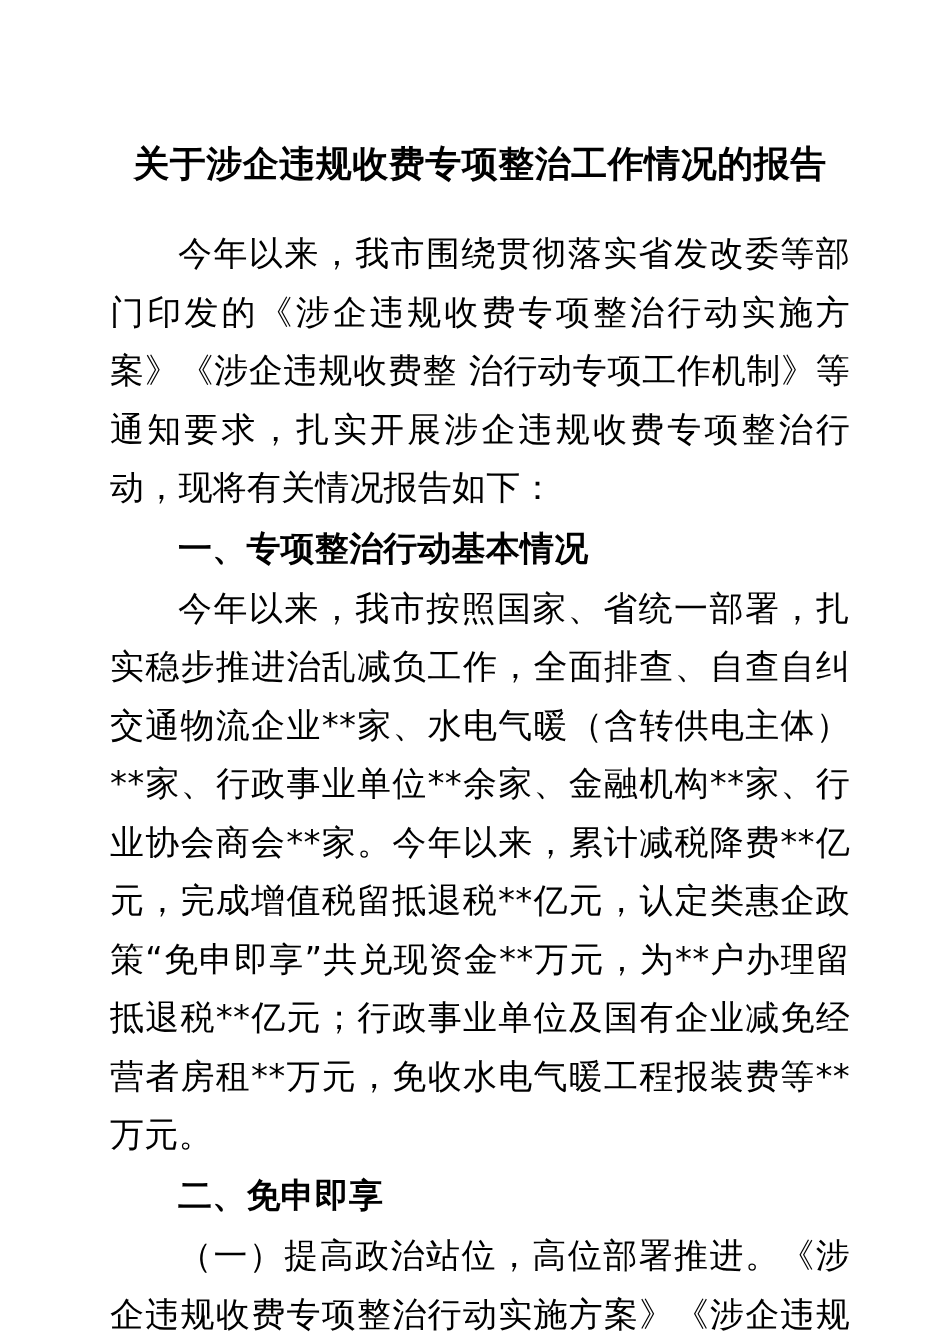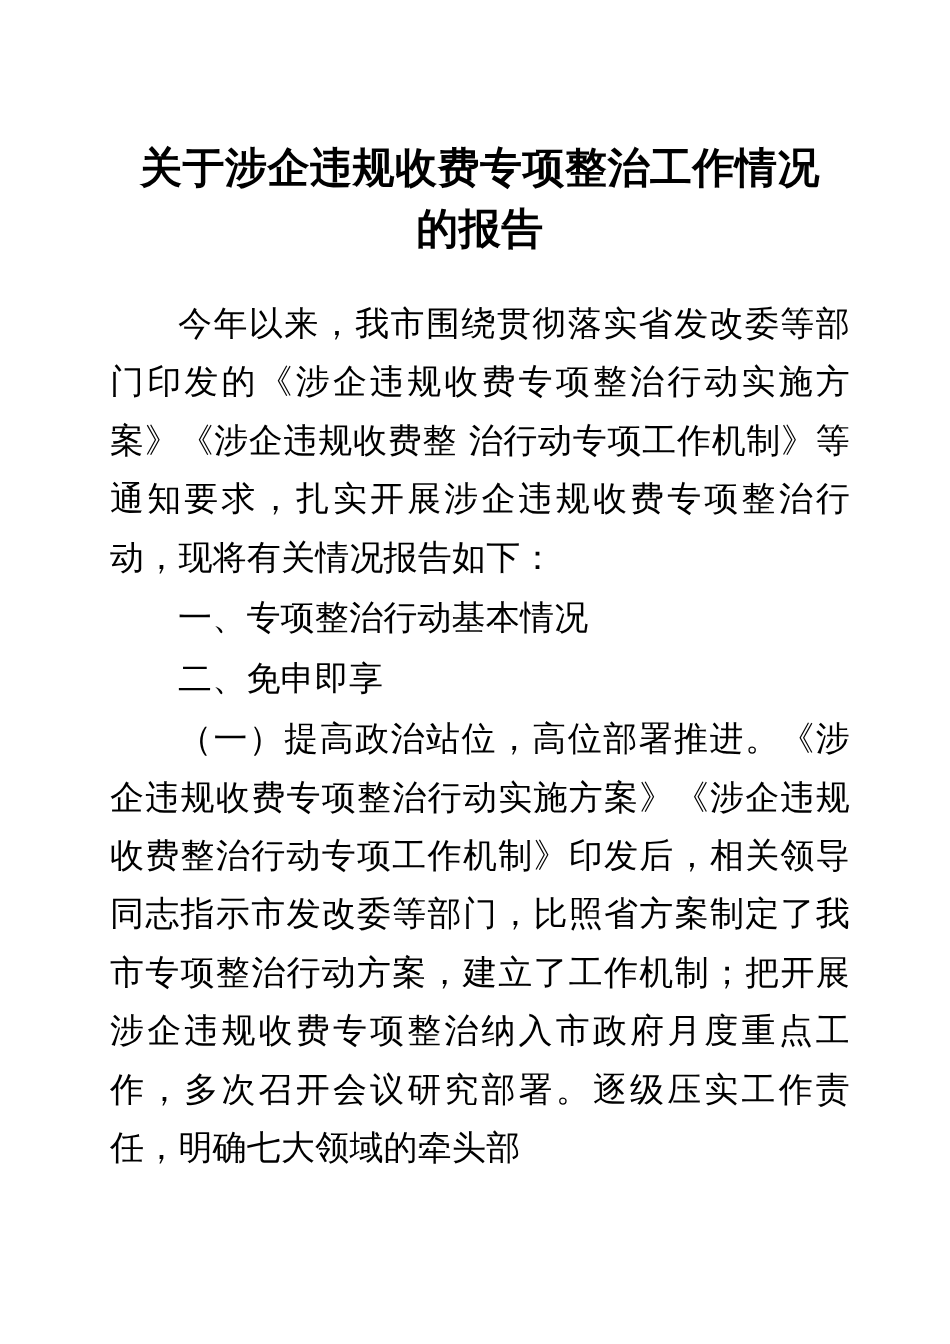--- a/index.html
+++ b/index.html
@@ -15,21 +15,21 @@
     overflow: hidden;
   }
   .page {
     width: 950px;
     height: 1344px;
     box-sizing: border-box;
     padding: 138px 100px 40px 110px;
     position: relative;
   }
   .doc-title {
-    font-size: 42px;
+    font-size: 36px;
     font-weight: bold;
     line-height: 1.45;
     text-align: center;
     letter-spacing: 0.5px;
     margin: 0 0 34px 0;
     padding: 0 10px;
   }
   .body-text {
     font-size: 34px;
     line-height: 1.72;
@@ -40,34 +40,35 @@
   .para {
     margin: 0 0 2px 0;
     text-indent: 2em;
   }
   .para.tight {
     margin-bottom: 9px;
   }
   .heading-para {
     margin: 0 0 2px 0;
     text-indent: 2em;
-    font-weight: normal;
+    font-weight: bold;
   }
 </style>
 </head>
 <body>
 
 <div class="page">
 
   <h1 class="doc-title">关于涉企违规收费专项整治工作情况的报告</h1>
 
   <div class="body-text">
     <p class="para">今年以来，我市围绕贯彻落实省发改委等部门印发的《涉企违规收费专项整治行动实施方案》《涉企违规收费整 治行动专项工作机制》等通知要求，扎实开展涉企违规收费专项整治行动，现将有关情况报告如下：</p>
 
     <p class="heading-para">一、专项整治行动基本情况</p>
 
+    <p class="para">今年以来，我市按照国家、省统一部署，扎实稳步推进治乱减负工作，全面排查、自查自纠交通物流企业**家、水电气暖（含转供电主体）**家、行政事业单位**余家、金融机构**家、行业协会商会**家。今年以来，累计减税降费**亿元，完成增值税留抵退税**亿元，认定类惠企政策“免申即享”共兑现资金**万元，为**户办理留抵退税**亿元；行政事业单位及国有企业减免经营者房租**万元，免收水电气暖工程报装费等**万元。</p>
 
     <p class="heading-para">二、免申即享</p>
 
     <p class="para tight">（一）提高政治站位，高位部署推进。《涉企违规收费专项整治行动实施方案》《涉企违规收费整治行动专项工作机制》印发后，相关领导同志指示市发改委等部门，比照省方案制定了我市专项整治行动方案，建立了工作机制；把开展涉企违规收费专项整治纳入市政府月度重点工作，多次召开会议研究部署。逐级压实工作责任，明确七大领域的牵头部</p>
   </div>
 
 </div>
 
 </body></html>

